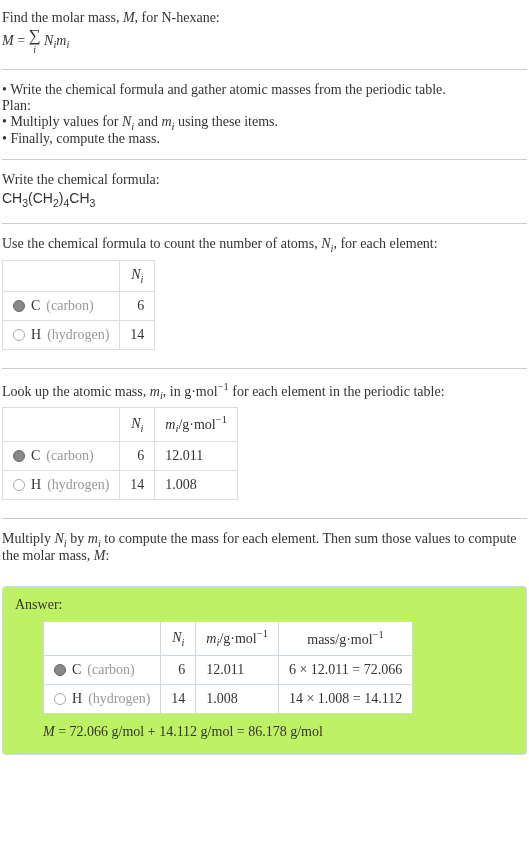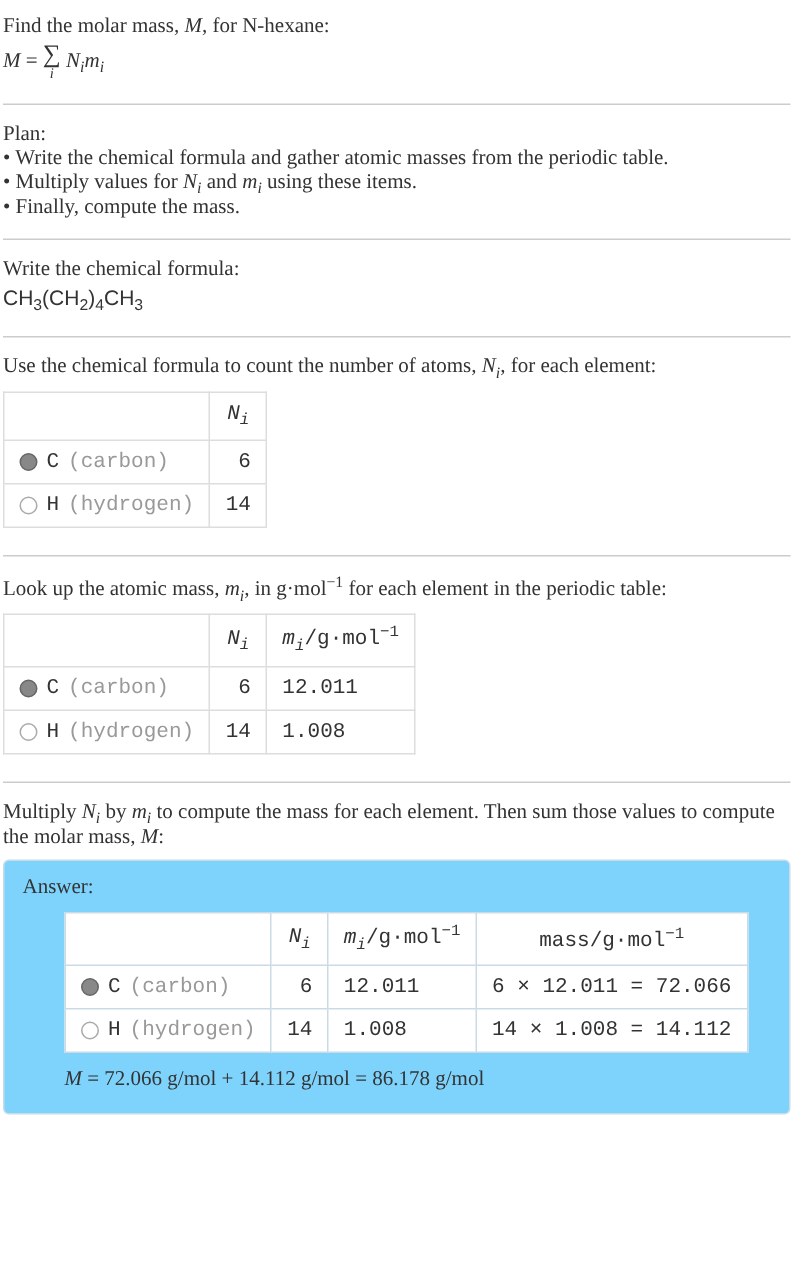--- a/index.html
+++ b/index.html
@@ -20,42 +20,41 @@
     .sigma { font-size: 1.2em; }
     .sigma-wrap { display: inline-flex; flex-direction: column; align-items: center; vertical-align: middle; line-height: 1;}
     .sigma-sub { font-size: 0.7em; font-style: italic; }
     .chem { font-family: Liberation Sans, sans-serif; }
     table.data { border-collapse: collapse; margin: 6px 0; }
     table.data th, table.data td {
       border: 1px solid #ddd;
       padding: 6px 10px;
       text-align: left;
       font-weight: normal;
-      font-family: Liberation Mono, monospace;
     }
     table.data th {
       text-align: center;
       font-style: italic;
     }
     table.data td.num { text-align: right; }
     .element-cell { display: flex; align-items: center; gap: 6px; color: #888;}
     .element-cell .name { color: #999; }
     .el-sym { color: #333; }
     .bullet {
       width: 12px; height: 12px; border-radius: 50%;
       display: inline-block; flex-shrink: 0;
     }
     .bullet-filled { background: #888; border: 1px solid #666; }
     .bullet-hollow { background: #fff; border: 1px solid #aaa; }
     .answer-box {
-      background: #7dd3fc;
+      background: #bef264;
       border: 1px solid #c5dce9;
       border-radius: 4px;
       padding: 10px 12px 14px 12px;
-      margin-top: 6px;
+      margin-top: 22px;
     }
     .answer-box table.data { background: #fff; }
     .answer-box table.data th, .answer-box table.data td { border: 1px solid #cadbe6; }
     .answer-label { margin-bottom: 8px; }
     .answer-inner { padding-left: 28px; }
     .final-line { margin-top: 10px; font-style: italic; }
     .final-line .nonit { font-style: normal; }
   </style>
 </head>
 <body>
@@ -69,22 +68,22 @@
         <span class="sigma">∑</span>
         <span class="sigma-sub">i</span>
       </span>
     <span class="italic">N</span><span class="sub italic">i</span><span class="italic">m</span><span class="sub italic">i</span>
   </div>
 </div>
 
 <div class="divider"></div>
 
 <div class="section">
+  <div>• Write the chemical formula and gather atomic masses from the periodic table.</div>
   <div>Plan:</div>
-  <div>• Write the chemical formula and gather atomic masses from the periodic table.</div>
   <div>
     <span>• Multiply values for </span><span class="italic">N</span><span class="sub italic">i</span><span> and </span><span class="italic">m</span><span class="sub italic">i</span><span> using these items.</span>
   </div>
   <div>• Finally, compute the mass.</div>
 </div>
 
 <div class="divider"></div>
 
 <div class="section">
   <div>Write the chemical formula:</div>

